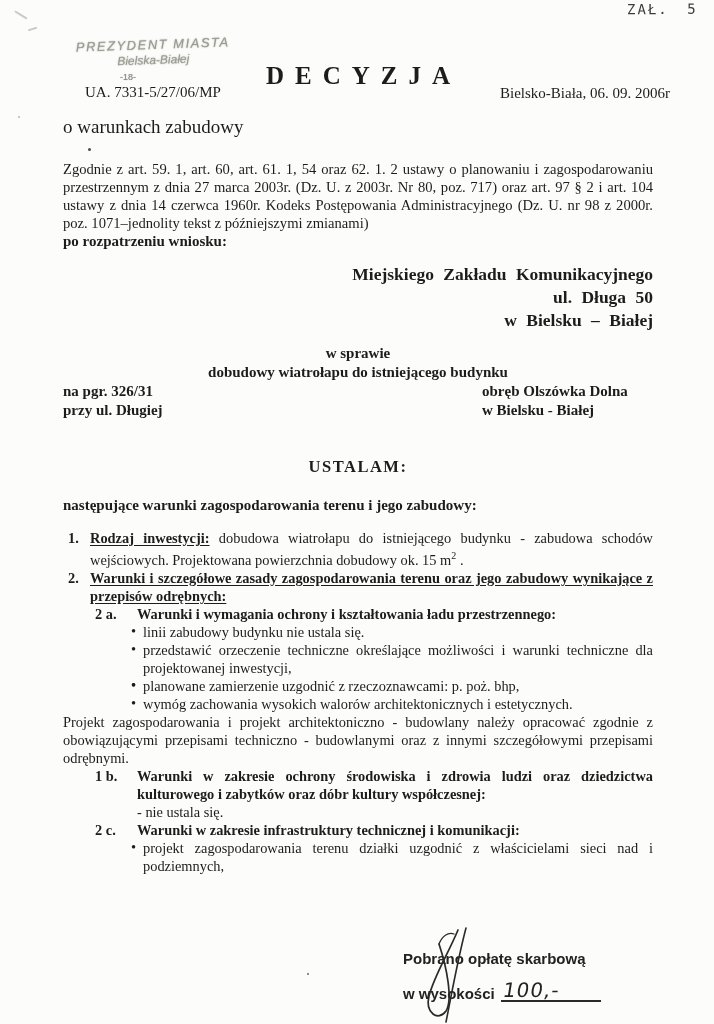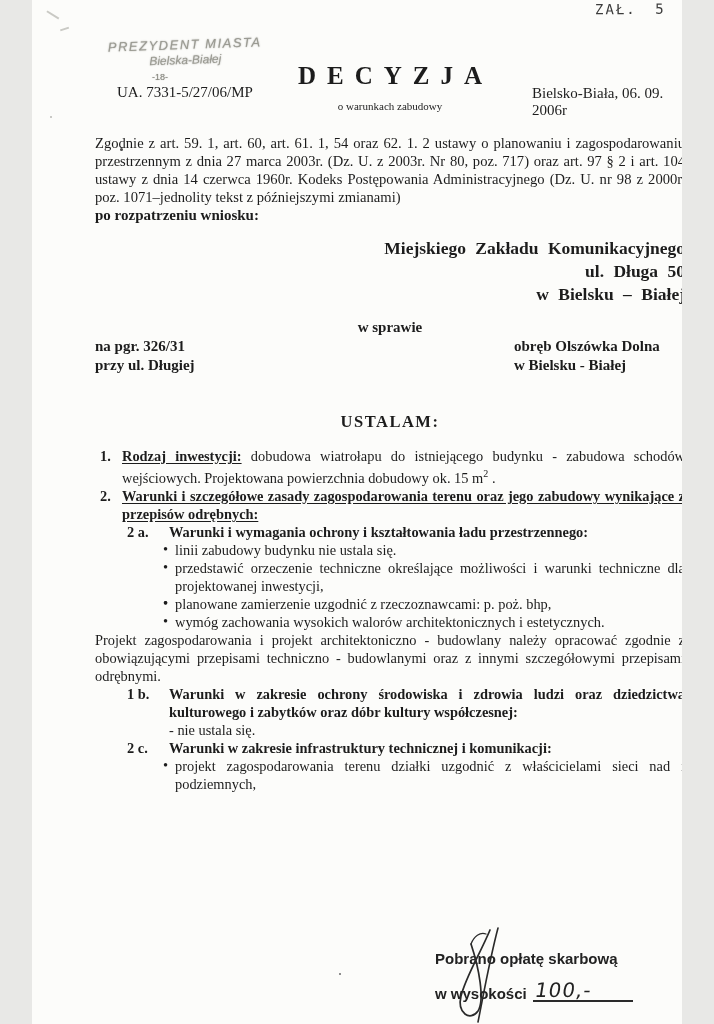--- a/index.html
+++ b/index.html
@@ -1,18 +1,18 @@
 <!DOCTYPE html>
 <html><head>
 <meta charset="utf-8">
 <style>
   * { margin:0; padding:0; box-sizing:border-box; }
   html,body { background:#e8e8e6; }
   .page {
-    position:relative; width:650px; height:1024px; margin:0 auto;
+    position:relative; width:714px; height:1024px; margin:0 auto;
     background:#fcfcfa; overflow:hidden;
     font-family:"Liberation Serif", serif; color:#1c1c1c;
   }
   
   .zal-note {
     position:absolute; top:1px; right:16px;
     font-family:"DejaVu Sans Mono", monospace; font-size:14px;
     letter-spacing:2px; word-spacing:8px; color:#3c3c3c;
     transform:rotate(-0.6deg);
   }
@@ -32,21 +32,21 @@
   .place-date { position:absolute; left:500px; top:85px; font-size:15px; }
   
   .speck { position:absolute; background:#4a4a4a; border-radius:50%; }
   .corner-mark { position:absolute; background:#c9c9c4; }
   
   .col { position:absolute; left:63px; top:0; width:590px; }
   .doc-title {
     margin-top:62px; text-align:center; font-size:25px; font-weight:bold;
     letter-spacing:11px; padding-left:11px;
   }
-  .doc-subtitle { margin-top:10px; text-align:center; font-size:11px; }
+  .doc-subtitle { margin-top:26px; text-align:left; font-size:19px; }
   .legal { margin-top:22px; font-size:14.6px; line-height:18px; text-align:justify; }
   .after-request { font-size:15px; line-height:18px; font-weight:bold; }
   .applicant {
     margin-top:13px; text-align:right; font-weight:bold; font-size:17.5px;
     line-height:23px; word-spacing:5px;
   }
   .subject { margin-top:12px; text-align:center; font-weight:bold; font-size:15px; line-height:19px; }
   .loc-row { position:relative; font-weight:bold; font-size:15px; line-height:19px; }
   .loc-right { position:absolute; left:419px; top:0; }
   .ustalam { margin-top:37px; text-align:center; font-weight:bold; font-size:16.5px; letter-spacing:1.5px; }
@@ -112,32 +112,34 @@
     <div class="after-request">po rozpatrzeniu wniosku:</div>
 
     <div class="applicant">
       <div>Miejskiego Zakładu Komunikacyjnego</div>
       <div>ul. Długa 50</div>
       <div>w Bielsku – Białej</div>
     </div>
 
     <div class="subject">
       <div>w sprawie</div>
+      <div>dobudowy wiatrołapu do istniejącego budynku</div>
     </div>
 
     <div class="loc-row">
       <div>na pgr. 326/31</div>
       <div>przy ul. Długiej</div>
       <div class="loc-right">
         <div>obręb Olszówka Dolna</div>
         <div>w Bielsku - Białej</div>
       </div>
     </div>
 
     <div class="ustalam">USTALAM:</div>
+    <div class="cond-intro">następujące warunki zagospodarowania terenu i jego zabudowy:</div>
 
     <div class="list">
 
       <div class="li">
         <span class="num">1.</span><span class="lead-u">Rodzaj inwestycji:</span><span> dobudowa wiatrołapu do istniejącego budynku - zabudowa schodów wejściowych. Projektowana powierzchnia dobudowy ok. 15 m</span><sup class="sq">2</sup><span> .</span>
       </div>
 
       <div class="li">
         <span class="num">2.</span><span class="bold-u">Warunki i szczegółowe zasady zagospodarowania terenu oraz jego zabudowy wynikające z przepisów odrębnych:</span>
       </div>

